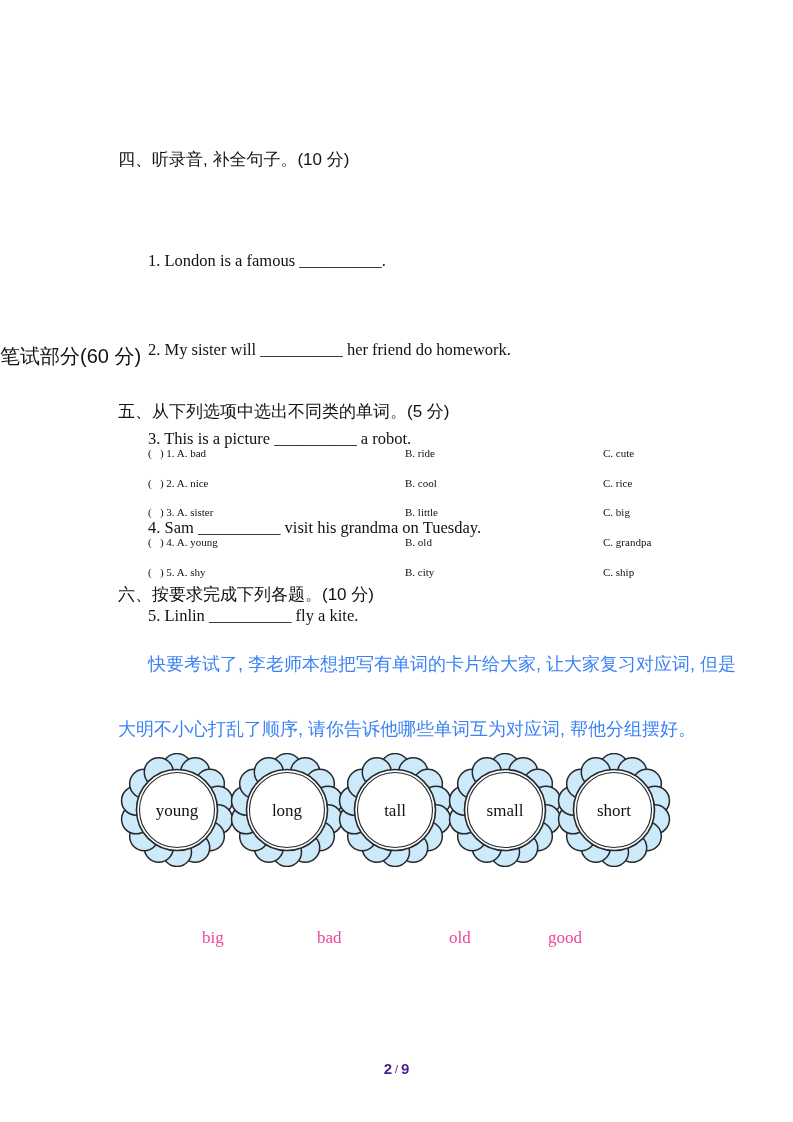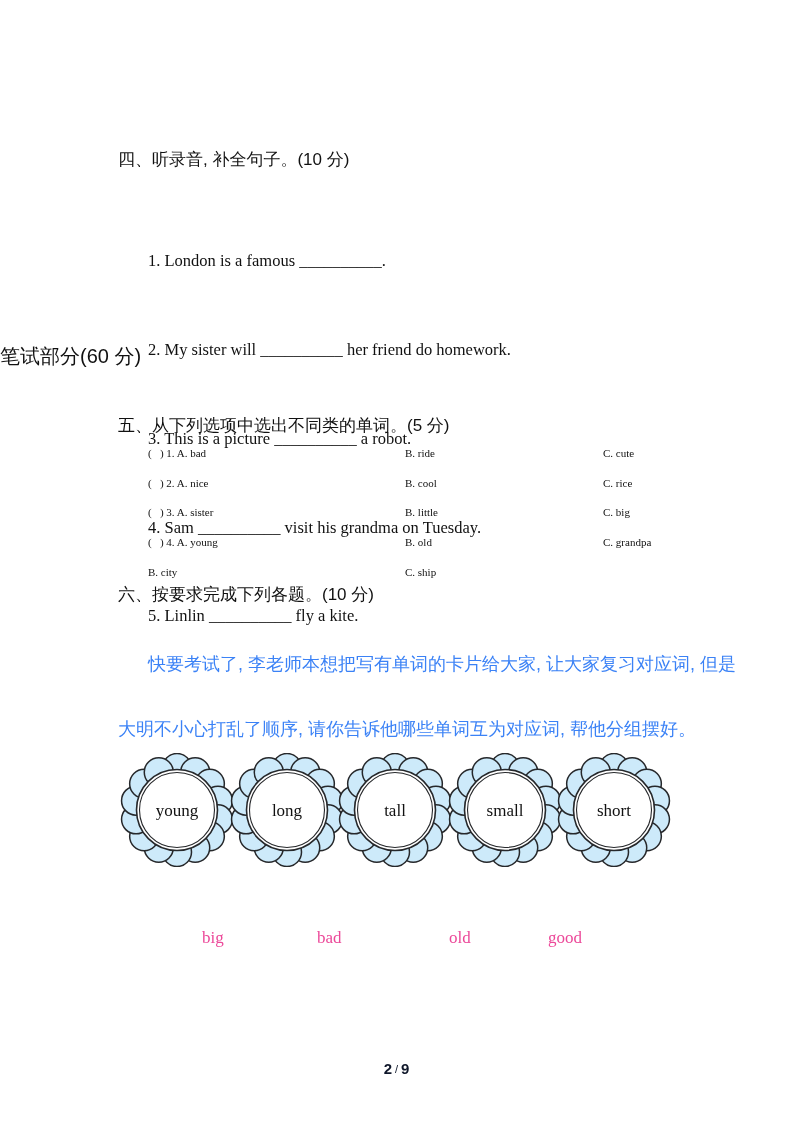--- a/index.html
+++ b/index.html
@@ -40,56 +40,57 @@
     font-family:"Liberation Serif", serif; font-size:17px; fill:#111;
     text-anchor:middle;
   }
   .loose-word {
     position:absolute; top:897px;
     font-family:"Liberation Serif", serif; font-size:17px; color:#ec4899;
   }
   #page-num {
     position:absolute; left:0; top:1029px; width:793px; text-align:center;
     font-family:"Liberation Sans", sans-serif; font-weight:bold;
-    font-size:15px; color:#0f172a;
+    font-size:15px; color:#4c1d95;
   }
   #page-num .slash { font-size:11px; font-weight:normal; margin:0 3px; position:relative; top:-1px; }
 </style>
 </head>
 <body>
 
 <div class="page">
 
   <div class="cn-heading" style="top:117px">四、听录音, 补全句子。(10 分)</div>
 
   <div class="en-list">
     <div>1. London is a famous __________.</div>
     <div>2. My sister will __________ her friend do homework.</div>
     <div>3. This is a picture __________ a robot.</div>
     <div>4. Sam __________ visit his grandma on Tuesday.</div>
     <div>5. Linlin __________ fly a kite.</div>
   </div>
 
   <div id="written-header">笔试部分(60 分)</div>
 
-  <div class="cn-heading" style="top:383px">五、从下列选项中选出不同类的单词。(5 分)</div>
+  <div class="cn-heading" style="top:369px">五、从下列选项中选出不同类的单词。(5 分)</div>
 
   <div id="sec5-rows">
     <span>(   ) 1. A. bad</span>
     <span>B. ride</span>
     <span>C. cute</span>
     <span>(   ) 2. A. nice</span>
     <span>B. cool</span>
     <span>C. rice</span>
     <span>(   ) 3. A. sister</span>
     <span>B. little</span>
     <span>C. big</span>
     <span>(   ) 4. A. young</span>
     <span>B. old</span>
     <span>C. grandpa</span>
+    <span>(   ) 5. A. shy</span>
     <span>B. city</span>
     <span>C. ship</span>
   </div>
 
   <div class="cn-heading" style="top:552px">六、按要求完成下列各题。(10 分)</div>
 
   <div class="para-line" id="para-1">快要考试了, 李老师本想把写有单词的卡片给大家, 让大家复习对应词, 但是</div>
   <div class="para-line" id="para-2">大明不小心打乱了顺序, 请你告诉他哪些单词互为对应词, 帮他分组摆好。</div>
 
   <svg class="flower" style="left:120px" viewBox="0 0 114 114">

